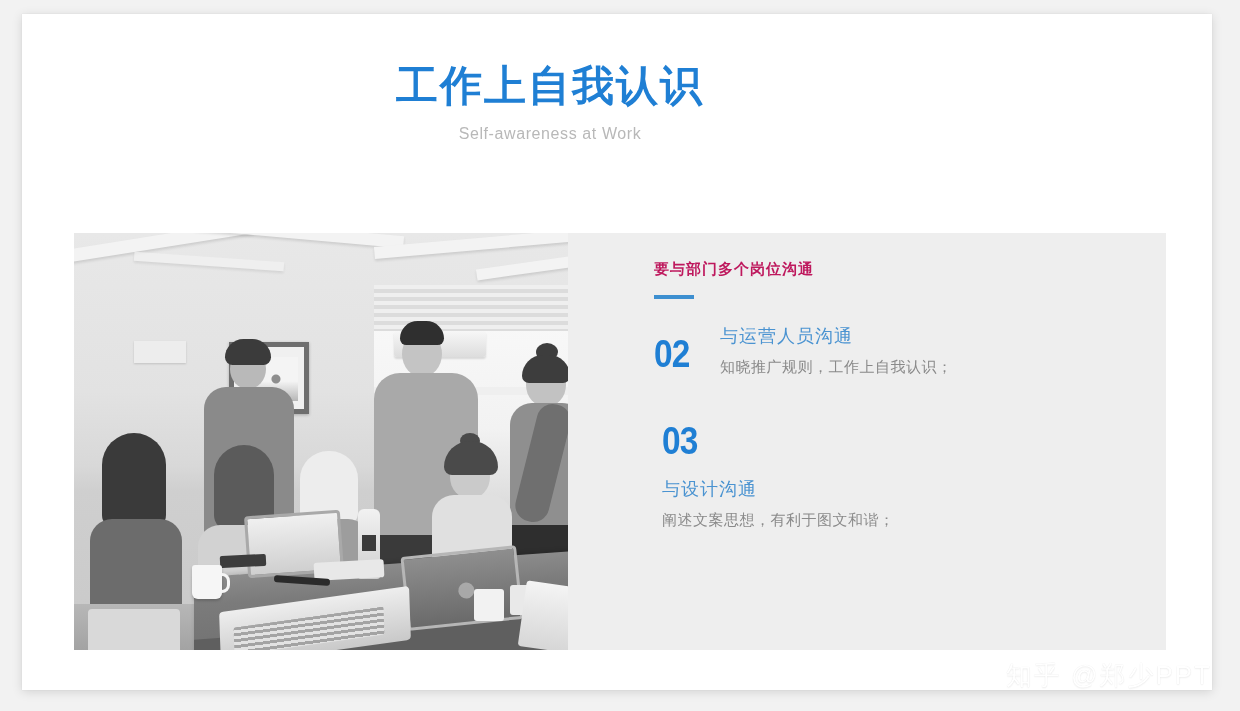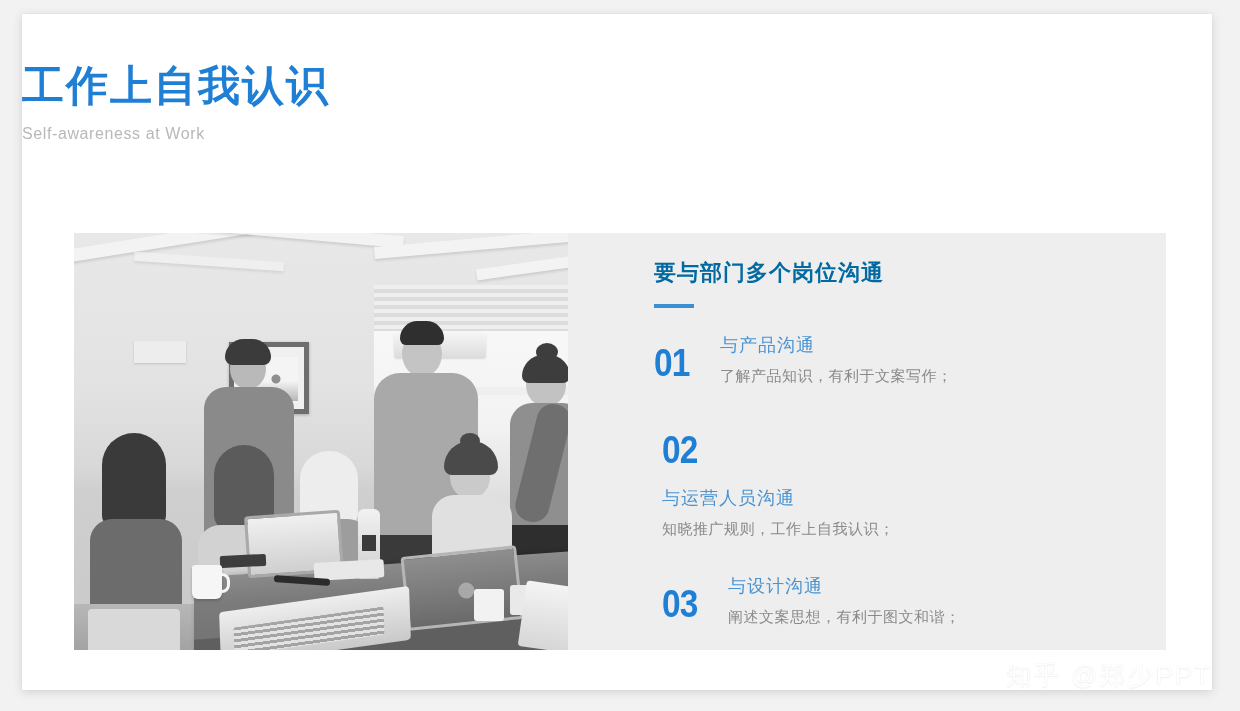--- a/index.html
+++ b/index.html
@@ -26,21 +26,21 @@
     background: #ffffff;
     box-shadow: 0 2px 10px rgba(0,0,0,0.13), 0 0 1px rgba(0,0,0,0.10);
   }
 
   
   .title-block {
     position: absolute;
     left: 0;
     top: 46px;
     width: 1056px;
-    text-align: left;
+    text-align: center;
   }
   .slide-title {
     font-size: 42px;
     font-weight: bold;
     color: #1f7fd4;
     letter-spacing: 2px;
     line-height: 1.25;
     font-family: "Liberation Sans", "DejaVu Sans", sans-serif;
   }
   .slide-subtitle {
@@ -265,23 +265,23 @@
 
   
   .panel {
     position: relative;
     flex: 1;
     background: #eeeeee;
     padding-left: 86px;
     padding-top: 26px;
   }
   .panel-heading {
-    font-size: 22px;
+    font-size: 15px;
     font-weight: bold;
-    color: #0369a1;
+    color: #be185d;
     letter-spacing: 1px;
     line-height: 1.3;
     font-family: "Liberation Sans", "DejaVu Sans", sans-serif;
   }
   .panel-divider {
     margin-top: 16px;
     width: 40px;
     height: 4px;
     background: #3d8fd0;
   }
@@ -426,27 +426,20 @@
       <div class="lap-base"></div>
       <div class="lap-keys"></div>
     </div>
 
     <div class="panel">
       <div class="panel-heading">要与部门多个岗位沟通</div>
       <div class="panel-divider"></div>
 
       <div class="items">
 
-        <div class="item">
-          <div class="item-num">01</div>
-          <div class="item-text">
-            <div class="item-title">与产品沟通</div>
-            <div class="item-desc">了解产品知识，有利于文案写作；</div>
-          </div>
-        </div>
 
         <div class="item">
           <div class="item-num">02</div>
           <div class="item-text">
             <div class="item-title">与运营人员沟通</div>
             <div class="item-desc">知晓推广规则，工作上自我认识；</div>
           </div>
         </div>
 
         <div class="item">

